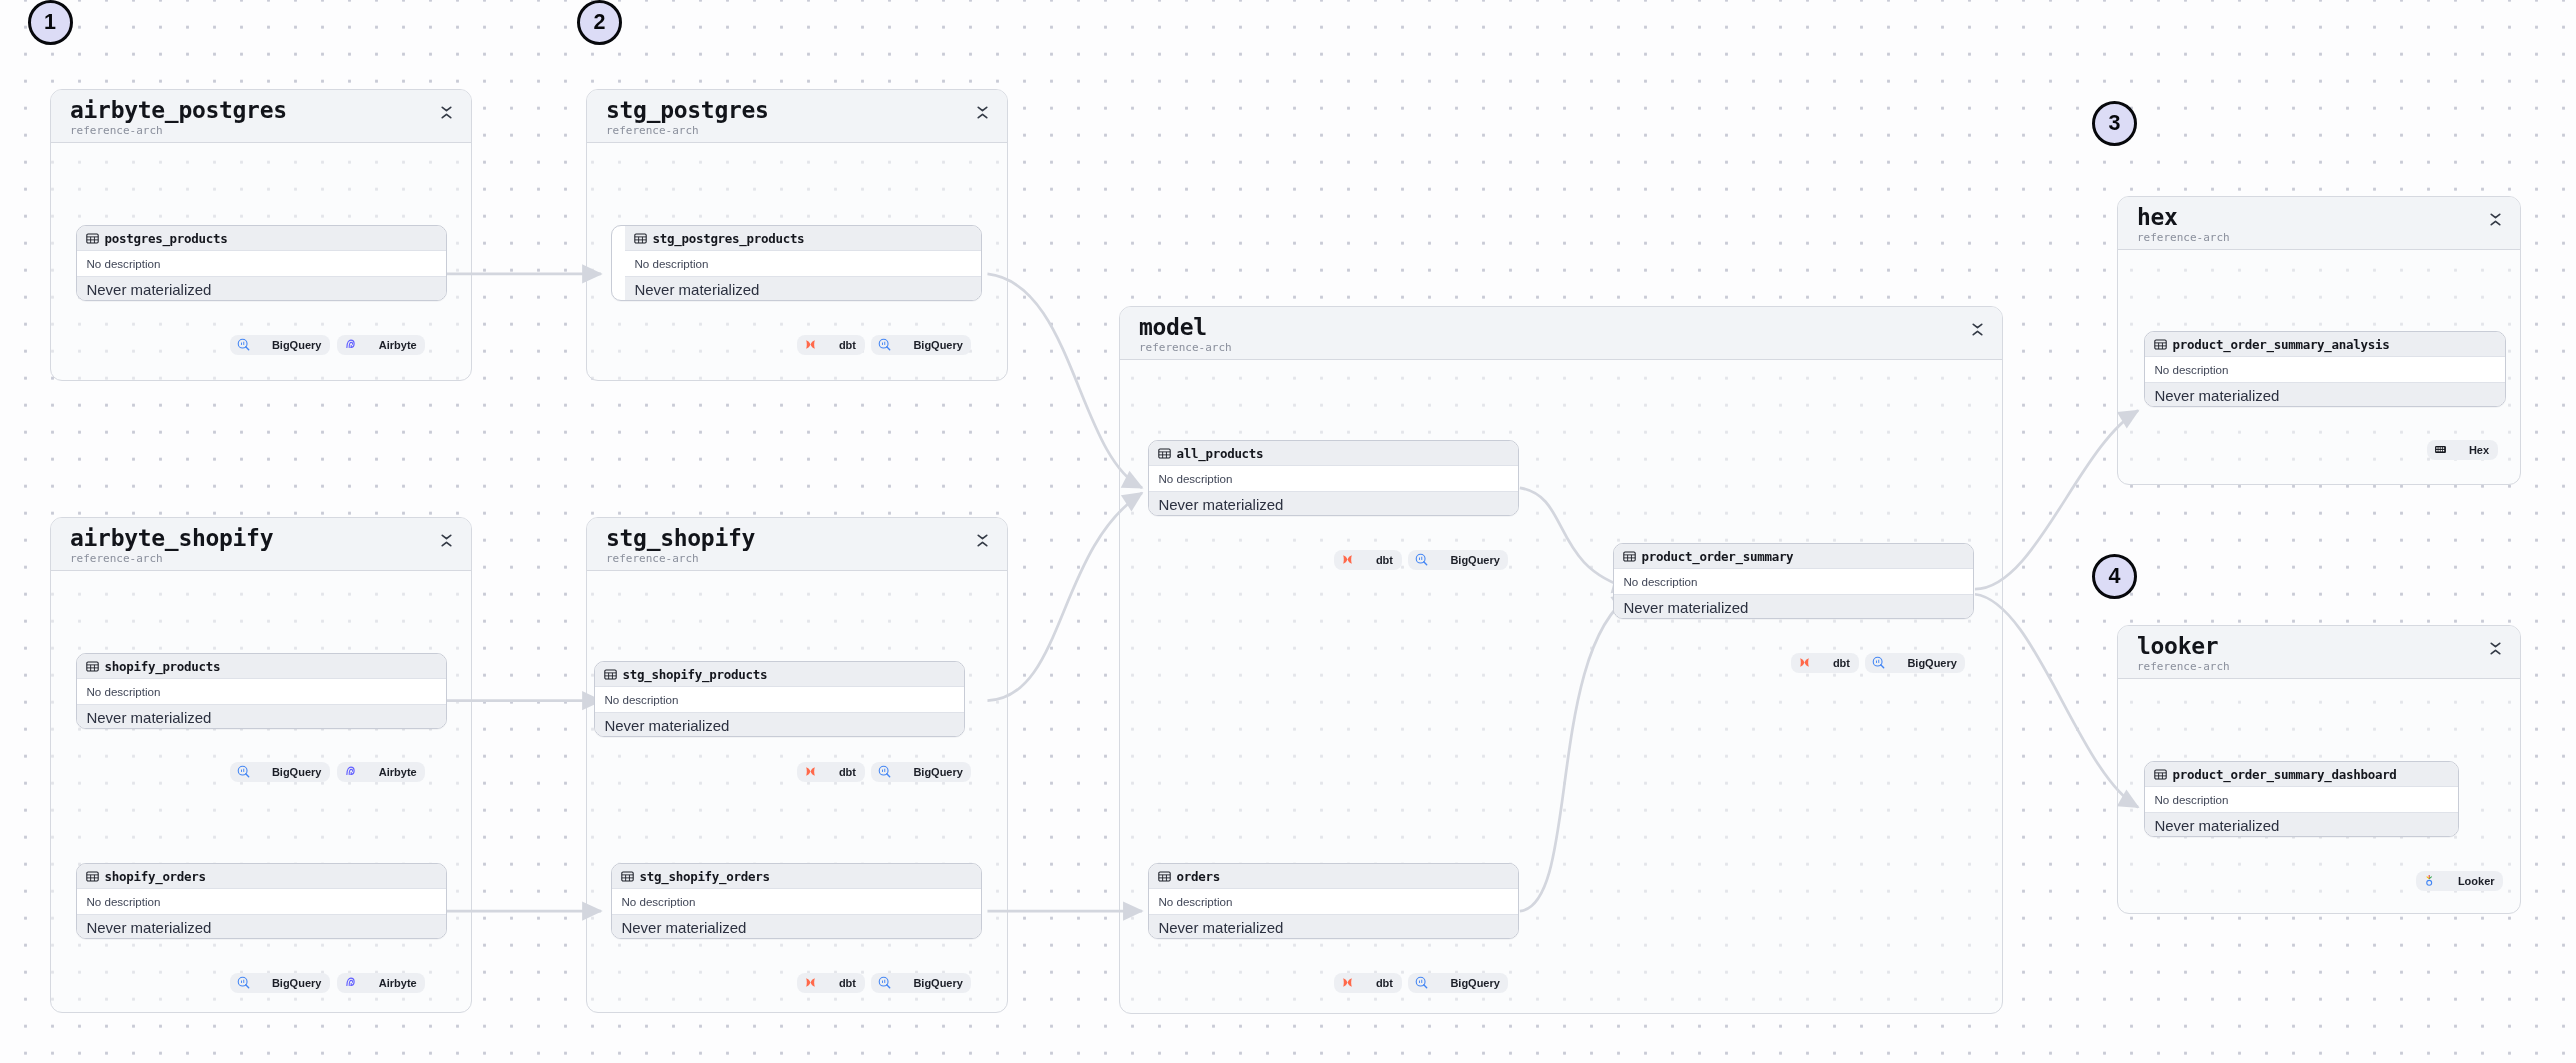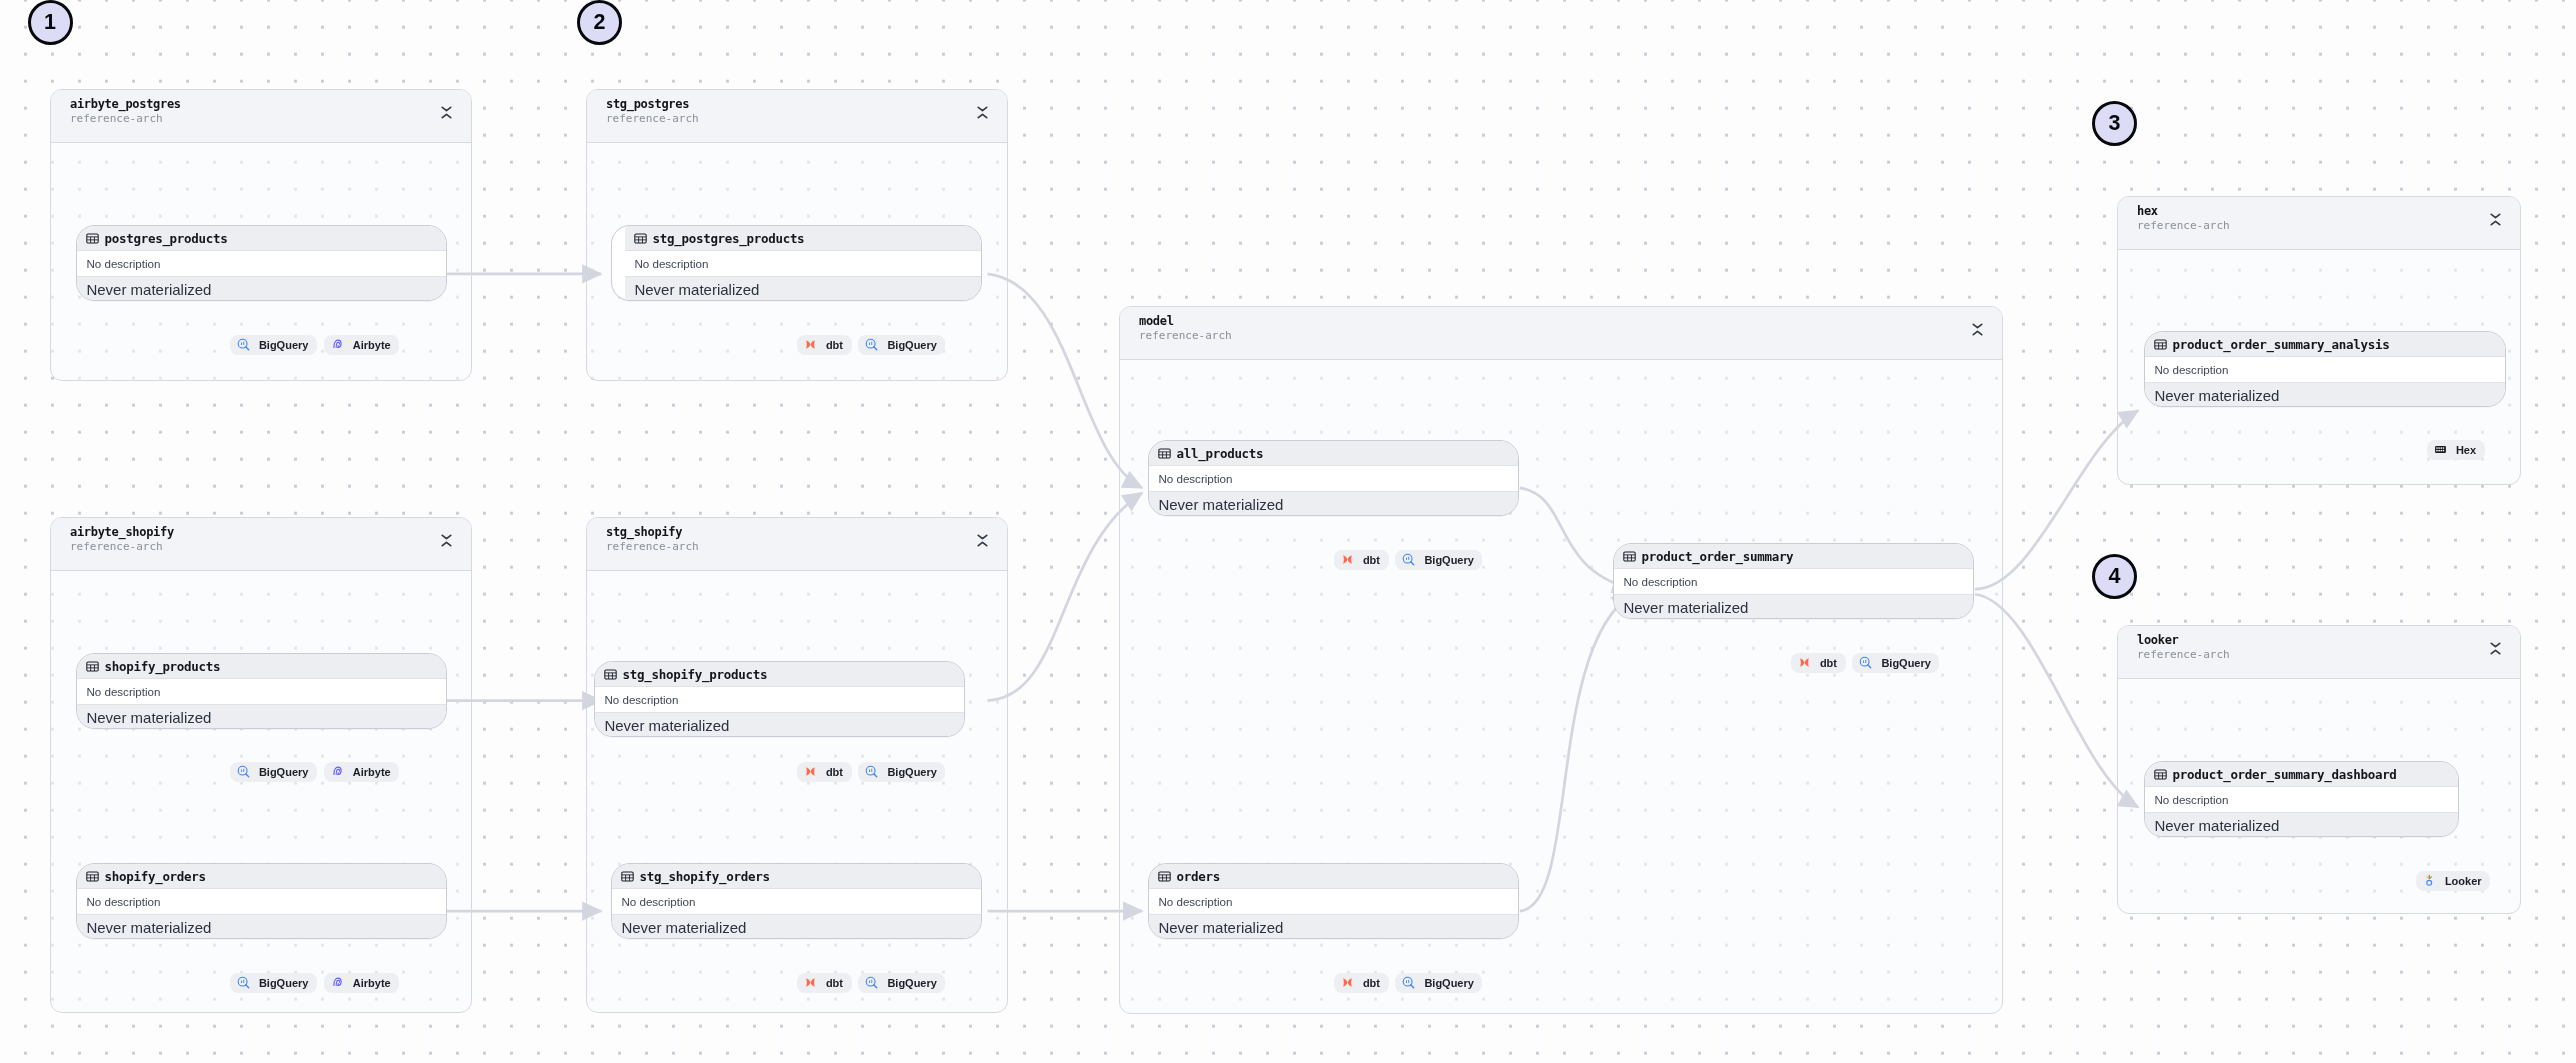--- a/index.html
+++ b/index.html
@@ -34,21 +34,21 @@
     height: 53px;
     background: #f2f4f7;
     border-bottom: 1.3px solid #d6d9e0;
     padding: 7.7px 17px 0 19px;
     display: flex;
     align-items: flex-start;
     justify-content: space-between;
   }
   .group-title {
     font-family: "DejaVu Sans Mono", "Liberation Mono", monospace;
-    font-size: 12px;
+    font-size: 23px;
     font-weight: 700;
     color: #12141a;
     line-height: 1.12;
     letter-spacing: -0.3px;
   }
   .group-sub {
     font-family: "DejaVu Sans Mono", "Liberation Mono", monospace;
     font-size: 11px;
     font-weight: 400;
     color: #8a8f9c;
@@ -66,21 +66,21 @@
     gap: 0.9px;
     cursor: pointer;
   }
   .collapse-icon svg { display:block; }
 
   
   .node {
     position: absolute;
     box-sizing: border-box;
     border: 1.3px solid #c8ccd6;
-    border-radius: 19px;
+    border-radius: 10px;
     background: #ffffff;
     overflow: hidden;
     box-shadow: 0 0.9px 0.9px rgba(16,22,40,0.04);
   }
   .node-head {
     box-sizing: border-box;
     height: 25px;
     background: #eceef2;
     display: flex;
     align-items: center;
@@ -123,21 +123,21 @@
   
   .tags {
     position: absolute;
     display: flex;
     gap: 6.9px;
     align-items: center;
   }
   .tag {
     display: flex;
     align-items: center;
-    gap: 9px;
+    gap: 22px;
     background: #edeff3;
     border-radius: 8px;
     padding: 3.4px 8.6px 3.4px 6.9px;
     font-size: 11px;
     font-weight: 700;
     color: #1b1e27;
     white-space: nowrap;
     cursor: pointer;
   }
   .tag svg, .tag .glyph { flex: 0 0 auto; display:block; }

